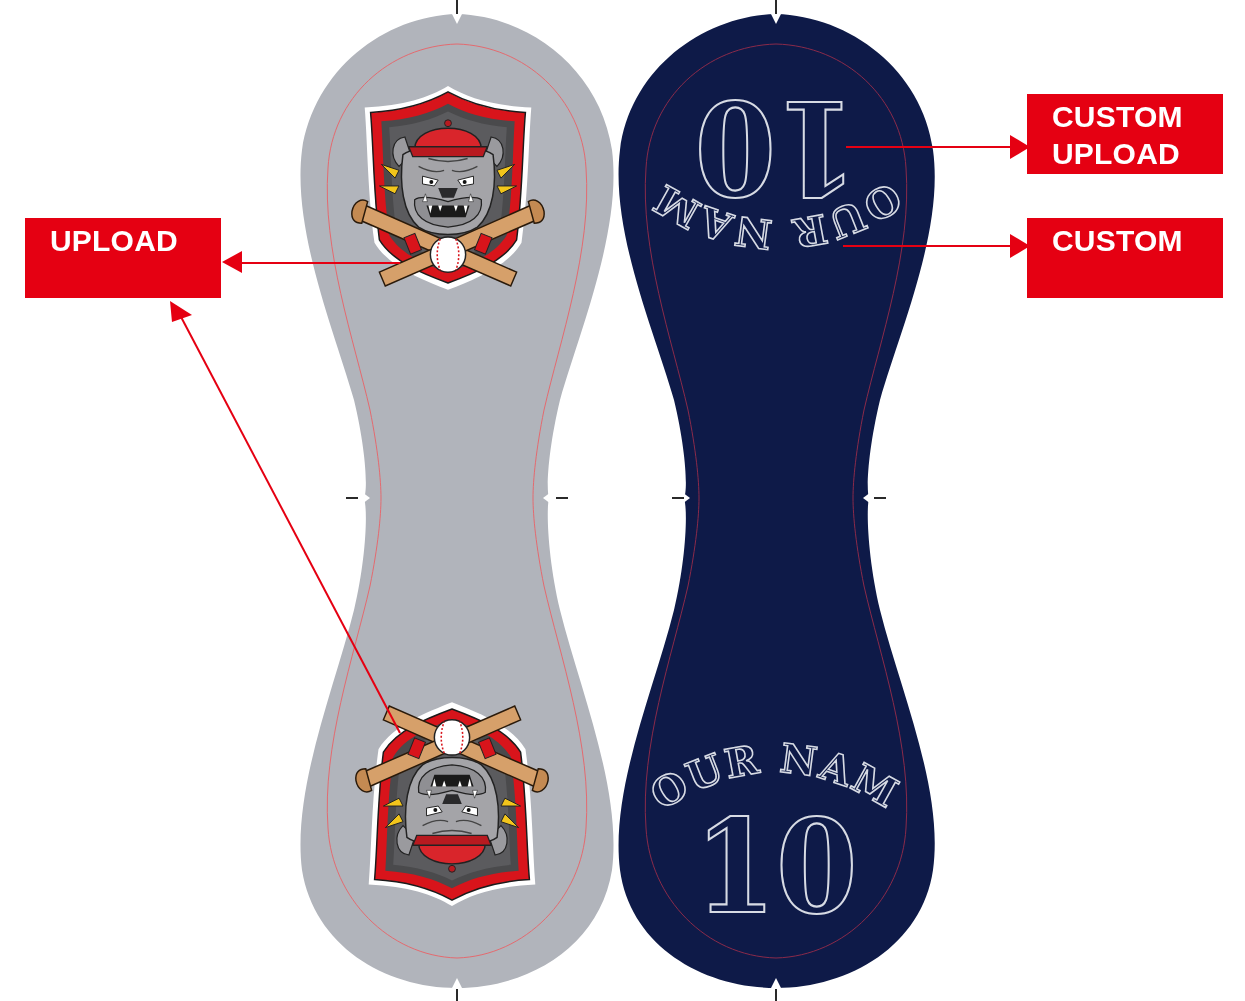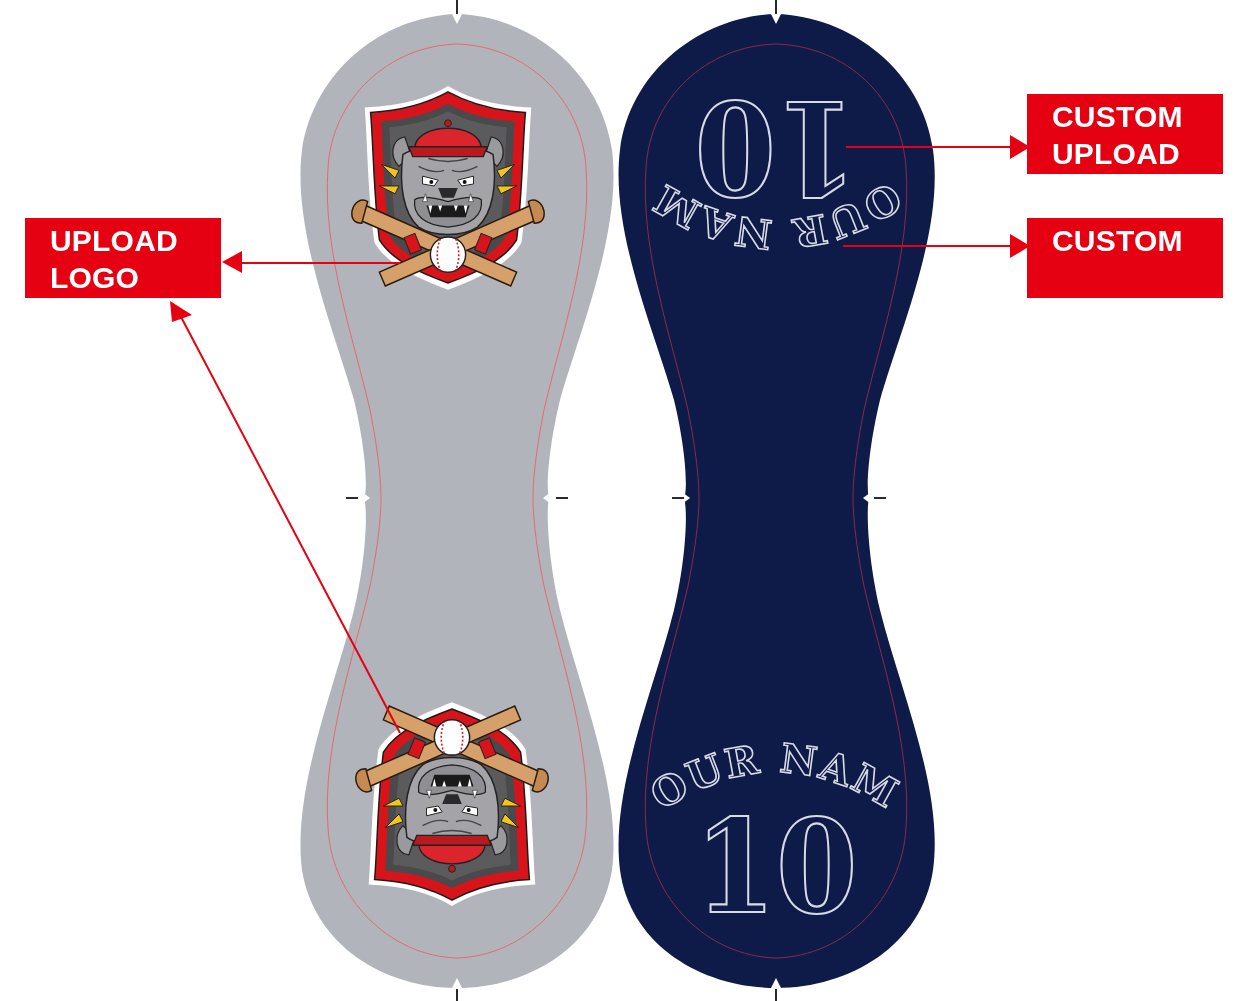--- a/index.html
+++ b/index.html
@@ -195,21 +195,20 @@
     <line x1="846" y1="147" x2="1012" y2="147"></line>
     <polygon points="1030,147 1010,135 1010,159" stroke="none"></polygon>
 
     <line x1="843" y1="246" x2="1012" y2="246"></line>
     <polygon points="1030,246 1010,234 1010,258" stroke="none"></polygon>
   </g>
 </svg>
 
 <div class="label" style="left:25px; top:218px; width:196px; height:80px;">
   <span>UPLOAD</span>
-  <span>LOGO</span>
 </div>
 
 <div class="label" style="left:1027px; top:94px; width:196px; height:80px;">
   <span>CUSTOM</span>
   <span>UPLOAD</span>
 </div>
 
 <div class="label" style="left:1027px; top:218px; width:196px; height:80px;">
   <span>CUSTOM</span>
 </div>

